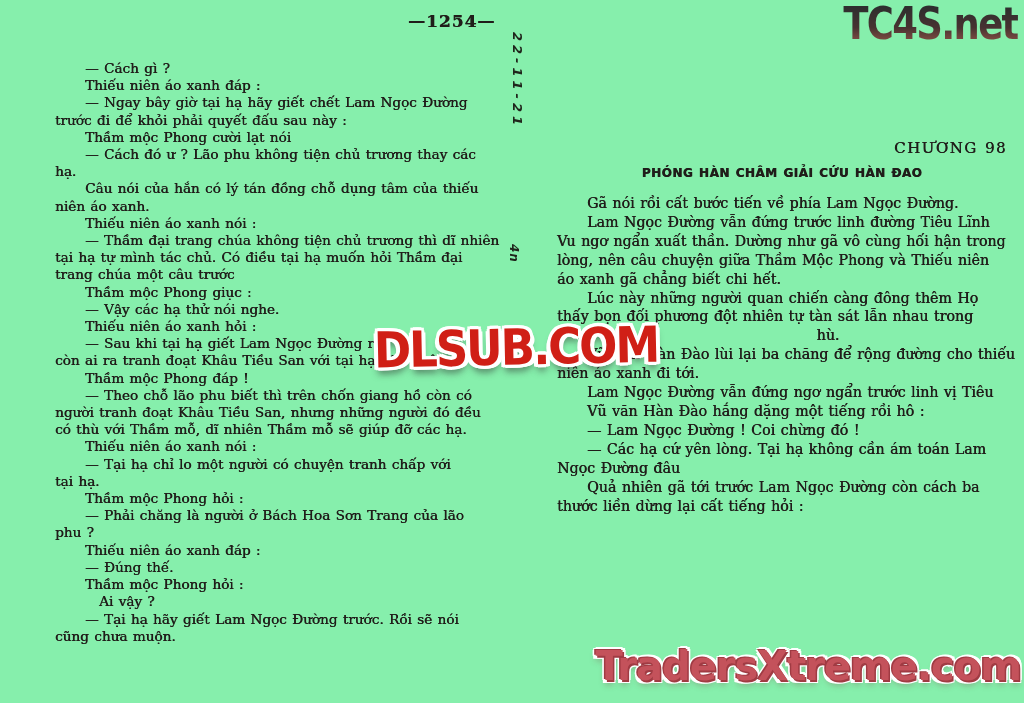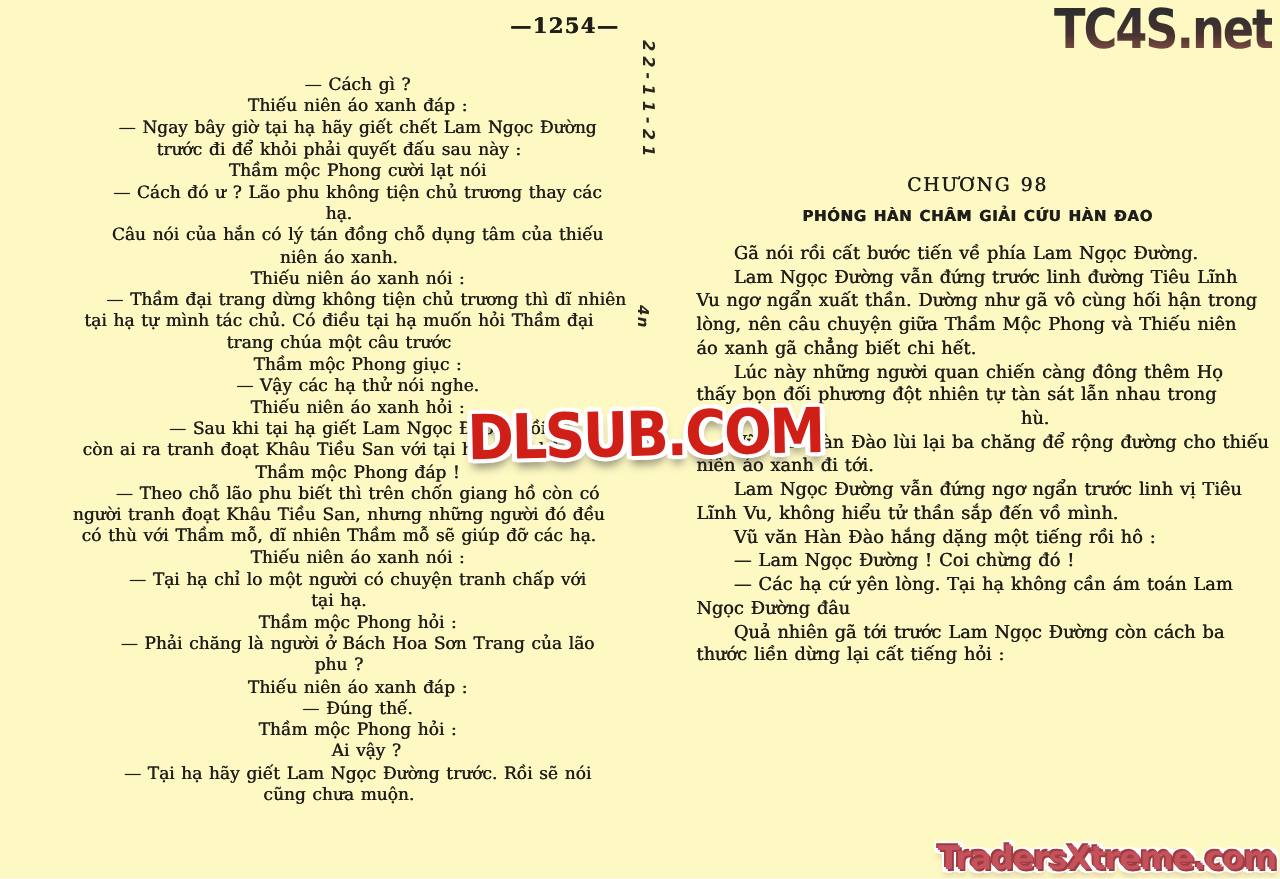--- a/index.html
+++ b/index.html
@@ -1,18 +1,18 @@
 <!DOCTYPE html>
 <html><head>
 <meta charset="utf-8">
 <style>
   html,body{margin:0;padding:0;background:#ffffff;}
   .scan{
     position:relative; width:1024px; height:703px; overflow:hidden;
-    background:#fef9c3;
+    background:#86efac;
     font-family:"DejaVu Serif", serif;
     color:#201d1a;
   }
   
   .pageno{
     position:absolute; left:408px; top:11px;
     font-size:17px; font-weight:bold; letter-spacing:1px;
     text-shadow:0.4px 0 currentColor;
   }
   
@@ -24,32 +24,31 @@
     color:#17140f; opacity:.92;
   }
   #gdate{left:510px; top:32px; font-size:13px; letter-spacing:4px;}
   #gmark{left:507px; top:244px; font-size:12px; letter-spacing:1px;}
   
   .leftcol{
     position:absolute; left:55px; top:60px; width:432px;
     font-size:13.6px; line-height:17.2px;
     text-shadow:0.4px 0 currentColor;
     word-spacing:1px;
-    text-align:center;
   }
   .rightcol{
     position:absolute; left:557px; top:138px; width:450px;
     font-size:14.2px; line-height:18.9px;
     text-shadow:0.4px 0 currentColor;
     word-spacing:1px;
   }
   .ln{white-space:nowrap;}
   .ind{padding-left:30px;}
   .chapter{
-    text-align:center; font-size:15px; letter-spacing:1.5px;
+    text-align:right; font-size:15px; letter-spacing:1.5px;
     line-height:20px; margin-bottom:3px;
   }
   .title{
     text-align:center;
     font-family:"DejaVu Sans", sans-serif; font-weight:bold;
     font-size:12px; letter-spacing:.5px; line-height:24px;
     margin-bottom:9px; white-space:nowrap;
     text-shadow:0.5px 0 currentColor;
   }
   
@@ -68,23 +67,23 @@
     font-size:45px; letter-spacing:-2px; line-height:58px;
     color:#d01f16;
     transform:rotate(-1.2deg) scaleY(1.1);
     text-shadow:
       3px 0 0 #fff,-3px 0 0 #fff,0 3px 0 #fff,0 -3px 0 #fff,
       2.5px 2.5px 0 #fff,-2.5px 2.5px 0 #fff,2.5px -2.5px 0 #fff,-2.5px -2.5px 0 #fff,
       4px 2px 0 #fff,-4px 2px 0 #fff,
       0 6px 7px rgba(40,40,40,.55);
   }
   .wm-traders{
-    position:absolute; right:3px; bottom:1px;
+    position:absolute; right:3px; bottom:14px;
     font-family:"DejaVu Sans", sans-serif; font-weight:bold;
-    font-size:26px; letter-spacing:-1px;
+    font-size:40px; letter-spacing:-1px;
     color:#c4525b;
     text-shadow:
       1.5px 1.5px 0 #a03b43,-1.5px -1.5px 0 #a03b43,
       3px 0 0 #fff,-3px 0 0 #fff,0 3px 0 #fff,0 -3px 0 #fff,
       2.5px 2.5px 0 #fff,-2.5px 2.5px 0 #fff,2.5px -2.5px 0 #fff,-2.5px -2.5px 0 #fff,
       0 5px 6px rgba(120,60,60,.35);
   }
 </style>
 </head>
 <body>
@@ -101,21 +100,21 @@
         <div class="ln ind">— Cách gì ?</div>
         <div class="ln ind">Thiếu niên áo xanh đáp :</div>
         <div class="ln ind">— Ngay bây giờ tại hạ hãy giết chết Lam Ngọc Đường</div>
         <div class="ln">trước đi để khỏi phải quyết đấu sau này :</div>
         <div class="ln ind">Thầm mộc Phong cười lạt nói</div>
         <div class="ln ind">— Cách đó ư ? Lão phu không tiện chủ trương thay các</div>
         <div class="ln">hạ.</div>
         <div class="ln ind">Câu nói của hắn có lý tán đồng chỗ dụng tâm của thiếu</div>
         <div class="ln">niên áo xanh.</div>
         <div class="ln ind">Thiếu niên áo xanh nói :</div>
-        <div class="ln ind">— Thầm đại trang dừng không tiện chủ trương thì dĩ nhiên</div>
+        <div class="ln ind">— Thầm đại trang chúa không tiện chủ trương thì dĩ nhiên</div>
         <div class="ln">tại hạ tự mình tác chủ. Có điều tại hạ muốn hỏi Thầm đại</div>
         <div class="ln">trang chúa một câu trước</div>
         <div class="ln ind">Thầm mộc Phong giục :</div>
         <div class="ln ind">— Vậy các hạ thử nói nghe.</div>
         <div class="ln ind">Thiếu niên áo xanh hỏi :</div>
         <div class="ln ind">— Sau khi tại hạ giết Lam Ngọc Đường rồi</div>
         <div class="ln">còn ai ra tranh đoạt Khâu Tiều San với tại hạ nữa không !</div>
         <div class="ln ind">Thầm mộc Phong đáp !</div>
         <div class="ln ind">— Theo chỗ lão phu biết thì trên chốn giang hồ còn có</div>
         <div class="ln">người tranh đoạt Khâu Tiều San, nhưng những người đó đều</div>
@@ -143,21 +142,20 @@
         <div class="ln ind">Lam Ngọc Đường vẫn đứng trước linh đường Tiêu Lĩnh</div>
         <div class="ln">Vu ngơ ngẩn xuất thần. Dường như gã vô cùng hối hận trong</div>
         <div class="ln">lòng, nên câu chuyện giữa Thầm Mộc Phong và Thiếu niên</div>
         <div class="ln">áo xanh gã chẳng biết chi hết.</div>
         <div class="ln ind">Lúc này những người quan chiến càng đông thêm Họ</div>
         <div class="ln">thấy bọn đối phương đột nhiên tự tàn sát lẫn nhau trong</div>
         <div class="ln" style="padding-left: 92px; text-align: center;">hù.</div>
         <div class="ln ind">Vũ Văn Hàn Đào lùi lại ba chăng để rộng đường cho thiếu</div>
         <div class="ln">niên áo xanh đi tới.</div>
         <div class="ln ind">Lam Ngọc Đường vẫn đứng ngơ ngẩn trước linh vị Tiêu</div>
-        <div class="ln">Lĩnh Vu, không hiểu tử thần sắp đến vồ mình.</div>
         <div class="ln ind">Vũ văn Hàn Đào hắng dặng một tiếng rồi hô :</div>
         <div class="ln ind">— Lam Ngọc Đường ! Coi chừng đó !</div>
         <div class="ln ind">— Các hạ cứ yên lòng. Tại hạ không cần ám toán Lam</div>
         <div class="ln">Ngọc Đường đâu</div>
         <div class="ln ind">Quả nhiên gã tới trước Lam Ngọc Đường còn cách ba</div>
         <div class="ln">thước liền dừng lại cất tiếng hỏi :</div>
       </div>
   </div>
 
   <div class="wm-dlsub">DLSUB.COM</div>

